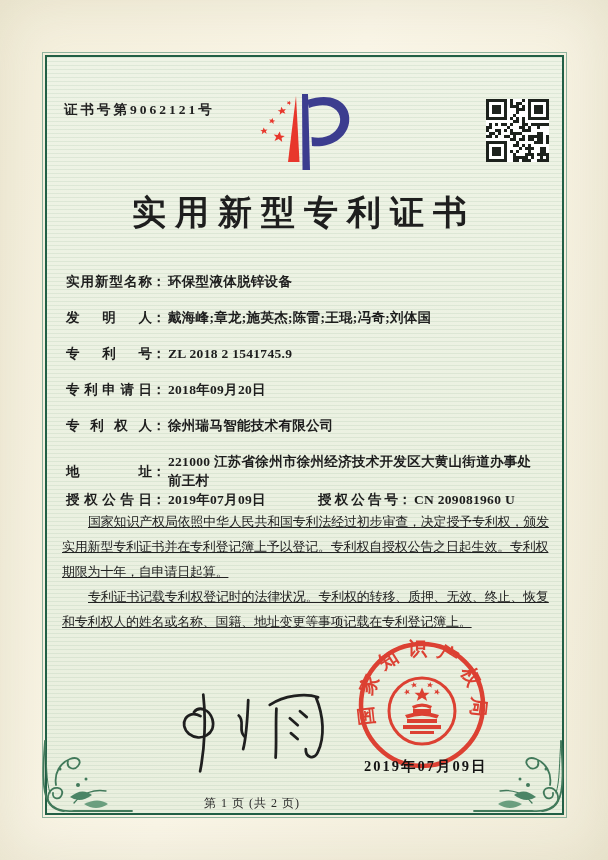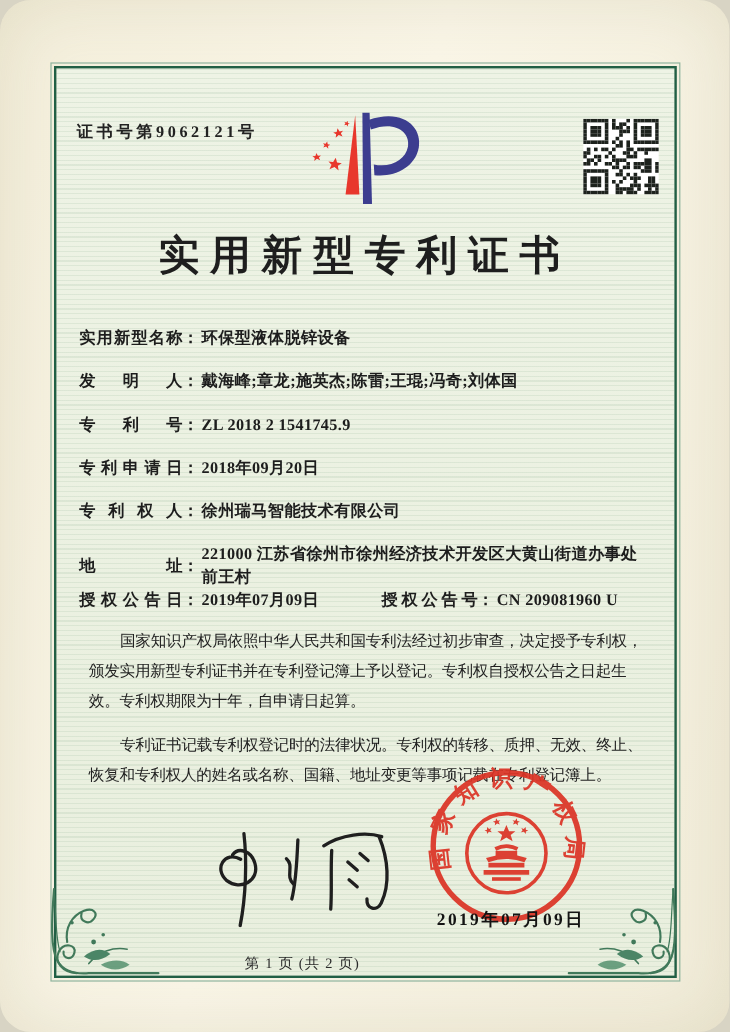--- a/index.html
+++ b/index.html
@@ -1,21 +1,20 @@
 <!DOCTYPE html>
 <html><head>
 <meta charset="utf-8">
 <style>
   html,body{margin:0;padding:0;background:#d8d4c4;}
   .paper{
     position:relative;width:608px;height:860px;margin:0 auto;overflow:hidden;
     background:linear-gradient(105deg,#f4efdc 0%,#faf6e8 45%,#f2edda 100%);
     font-family:"Liberation Serif","DejaVu Serif",serif;color:#1b1b1b;
     box-shadow:inset 0 0 60px rgba(180,170,130,.25);
-    border-radius:26px;
   }
   .abs{position:absolute;}
   
   .frame{left:42px;top:52px;width:523px;height:764px;border:1px solid #8fb49e;}
   .frame-inner{position:absolute;inset:2px;border:2px solid #215f45;
     background:
       repeating-linear-gradient(180deg, rgba(110,155,120,.13) 0 1px, rgba(255,255,255,0) 1px 4px),
       linear-gradient(180deg,#eef3e5,#e9efde);}
   
   .cert-no{left:64px;top:101px;font-size:13.5px;letter-spacing:3px;font-weight:bold;color:#222;}
@@ -29,21 +28,21 @@
   .flabel{display:inline-block;width:86px;text-align:justify;text-align-last:justify;flex:0 0 86px;}
   .fcolon{flex:0 0 16px;}
   .fvalue{flex:1;letter-spacing:.3px;}
   .frow.addr{margin-bottom:0;}
   .frow.grant{margin-top:0;}
   .gval1{flex:0 0 150px;letter-spacing:.3px;}
   .glabel2{display:inline-block;width:80px;text-align:justify;text-align-last:justify;flex:0 0 80px;}
   
   .body-text{left:62px;top:509px;width:488px;font-size:13px;line-height:25px;
     letter-spacing:-.2px;color:#222;}
-  .body-text p{margin:12px;text-indent:2em;}
+  .body-text p{margin:0;text-indent:2em;text-decoration:underline;}
   
   .officer{left:76px;top:701px;font-size:15px;font-weight:bold;line-height:26px;color:#1c1c1c;}
   .sig{left:165px;top:683px;}
   
   .seal{left:352px;top:635px;opacity:.93;}
   .seal-date{left:364px;top:757px;font-size:14.5px;font-weight:bold;letter-spacing:2px;color:#141414;z-index:6;}
   
   .flourish-l{left:34px;top:733px;}
   .flourish-r{left:472px;top:733px;transform:scaleX(-1);}
   

